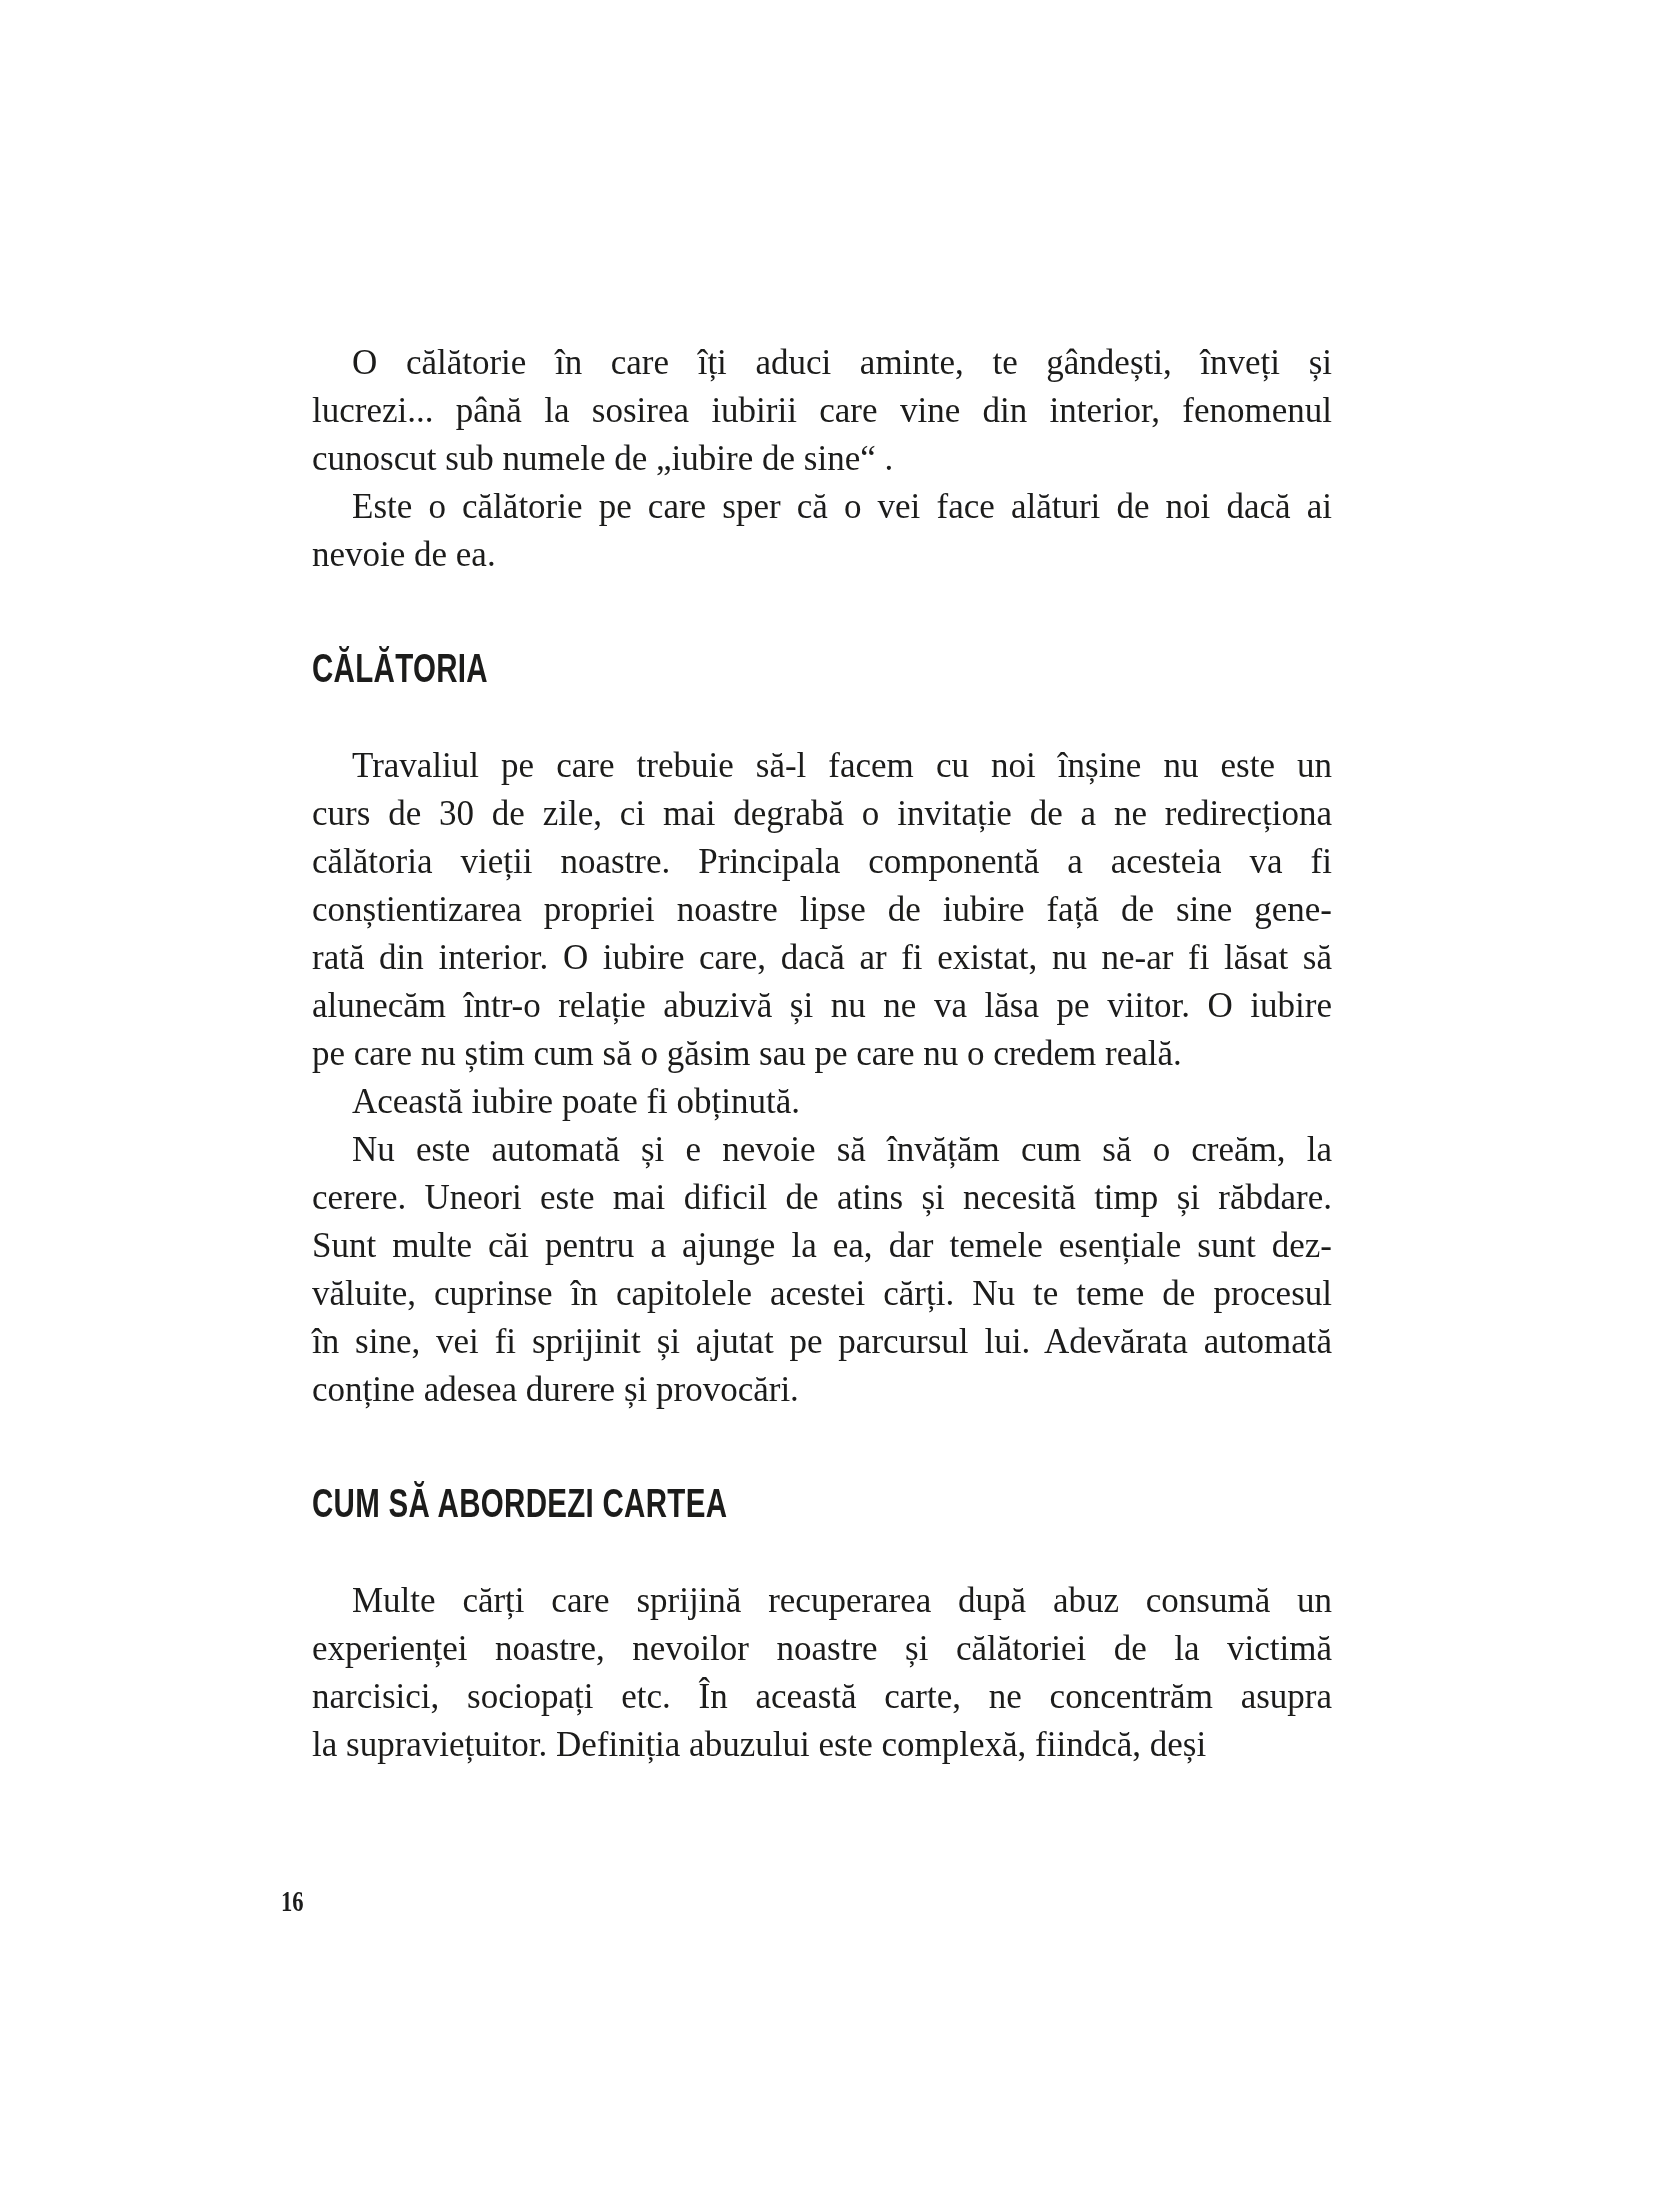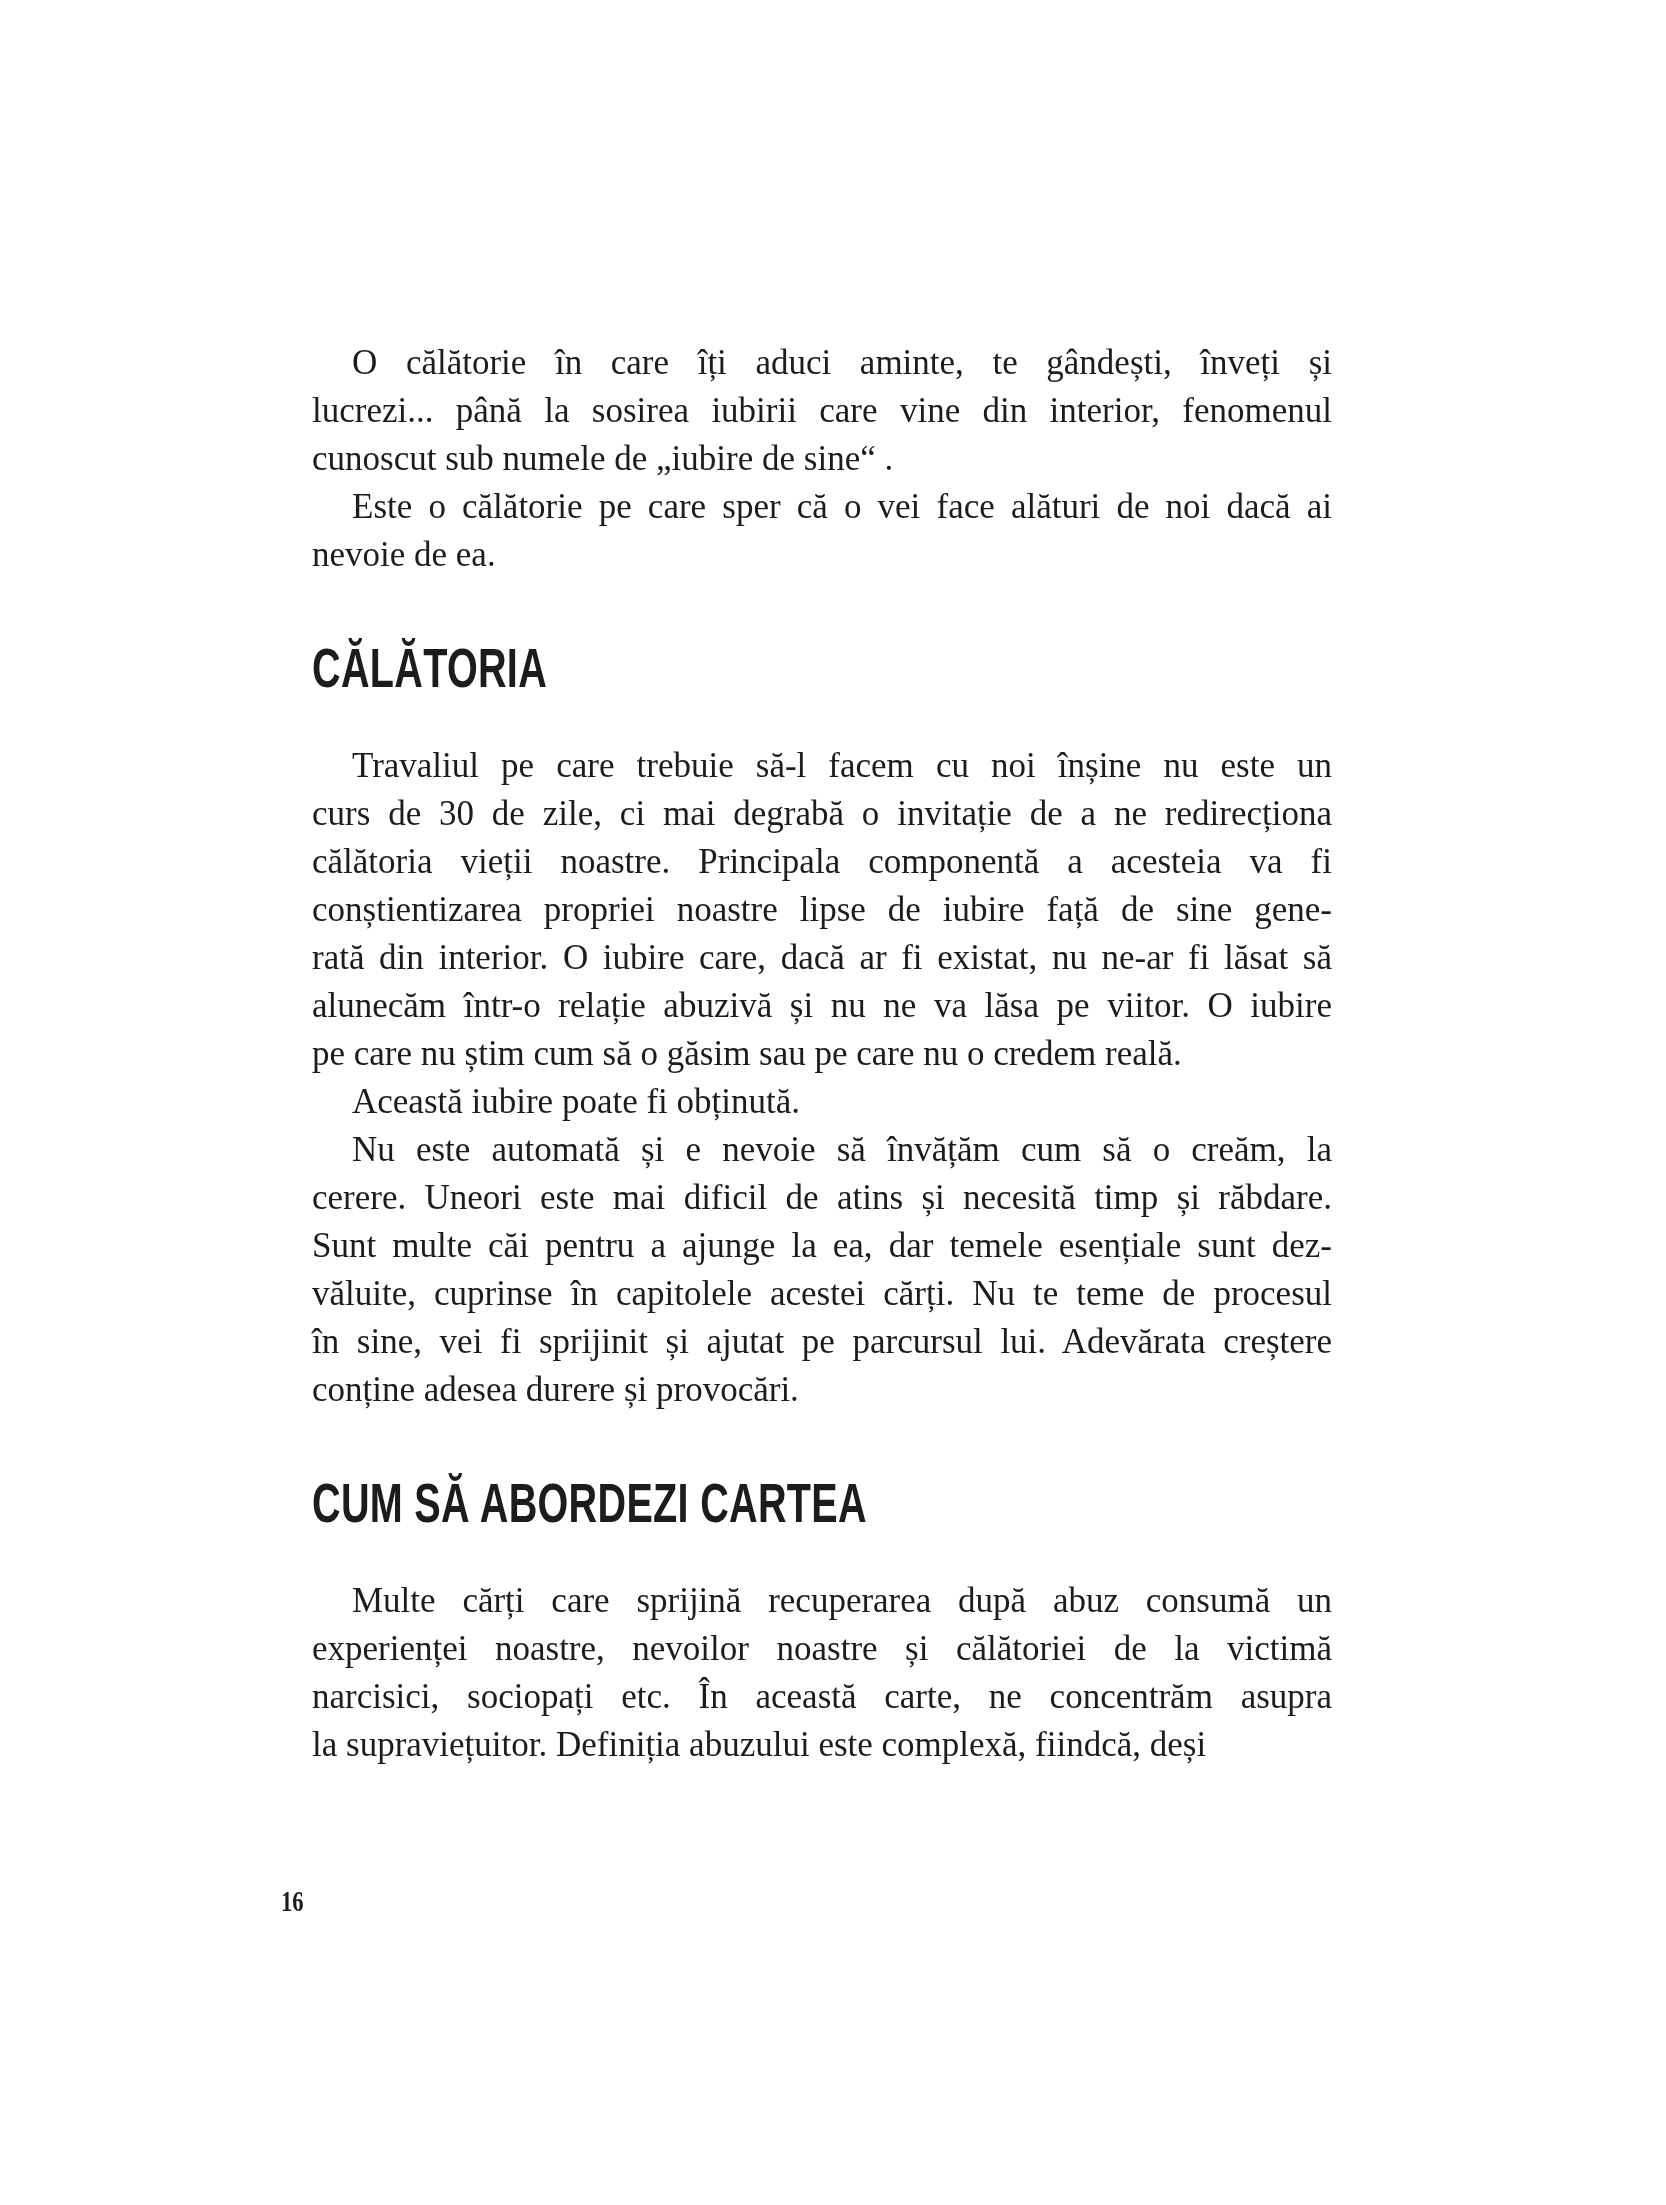--- a/index.html
+++ b/index.html
@@ -40,21 +40,21 @@
   .line.first {
     text-indent: 40px;
   }
   .line.last {
     text-align-last: left;
   }
   .heading {
     margin: 55px 0 40px 0;
     font-family: "Liberation Sans", sans-serif;
     font-weight: 700;
-    font-size: 55px;
+    font-size: 41px;
     line-height: 68px;
     color: #1c1c1b;
     white-space: nowrap;
   }
   .heading .condensed {
     display: inline-block;
     transform: scaleX(0.72);
     transform-origin: 0 50%;
     letter-spacing: 0.4px;
   }
@@ -120,21 +120,21 @@
 
   <p class="para">
   <span class="line first">Nu este automată și e nevoie să învățăm cum să o creăm, la</span>
 
   <span class="line">cerere. Uneori este mai dificil de atins și necesită timp și răbdare.</span>
 
   <span class="line">Sunt multe căi pentru a ajunge la ea, dar temele esențiale sunt dez-</span>
 
   <span class="line">văluite, cuprinse în capitolele acestei cărți. Nu te teme de procesul</span>
 
-  <span class="line">în sine, vei fi sprijinit și ajutat pe parcursul lui. Adevărata creștere</span>
+  <span class="line">în sine, vei fi sprijinit și ajutat pe parcursul lui. Adevărata automată</span>
 
   <span class="line last">conține adesea durere și provocări.</span>
 </p>
 
   <h2 class="heading">
     <span class="condensed">CUM SĂ ABORDEZI CARTEA</span>
   </h2>
 
   <p class="para">
   <span class="line first">Multe cărți care sprijină recuperarea după abuz consumă un</span>

